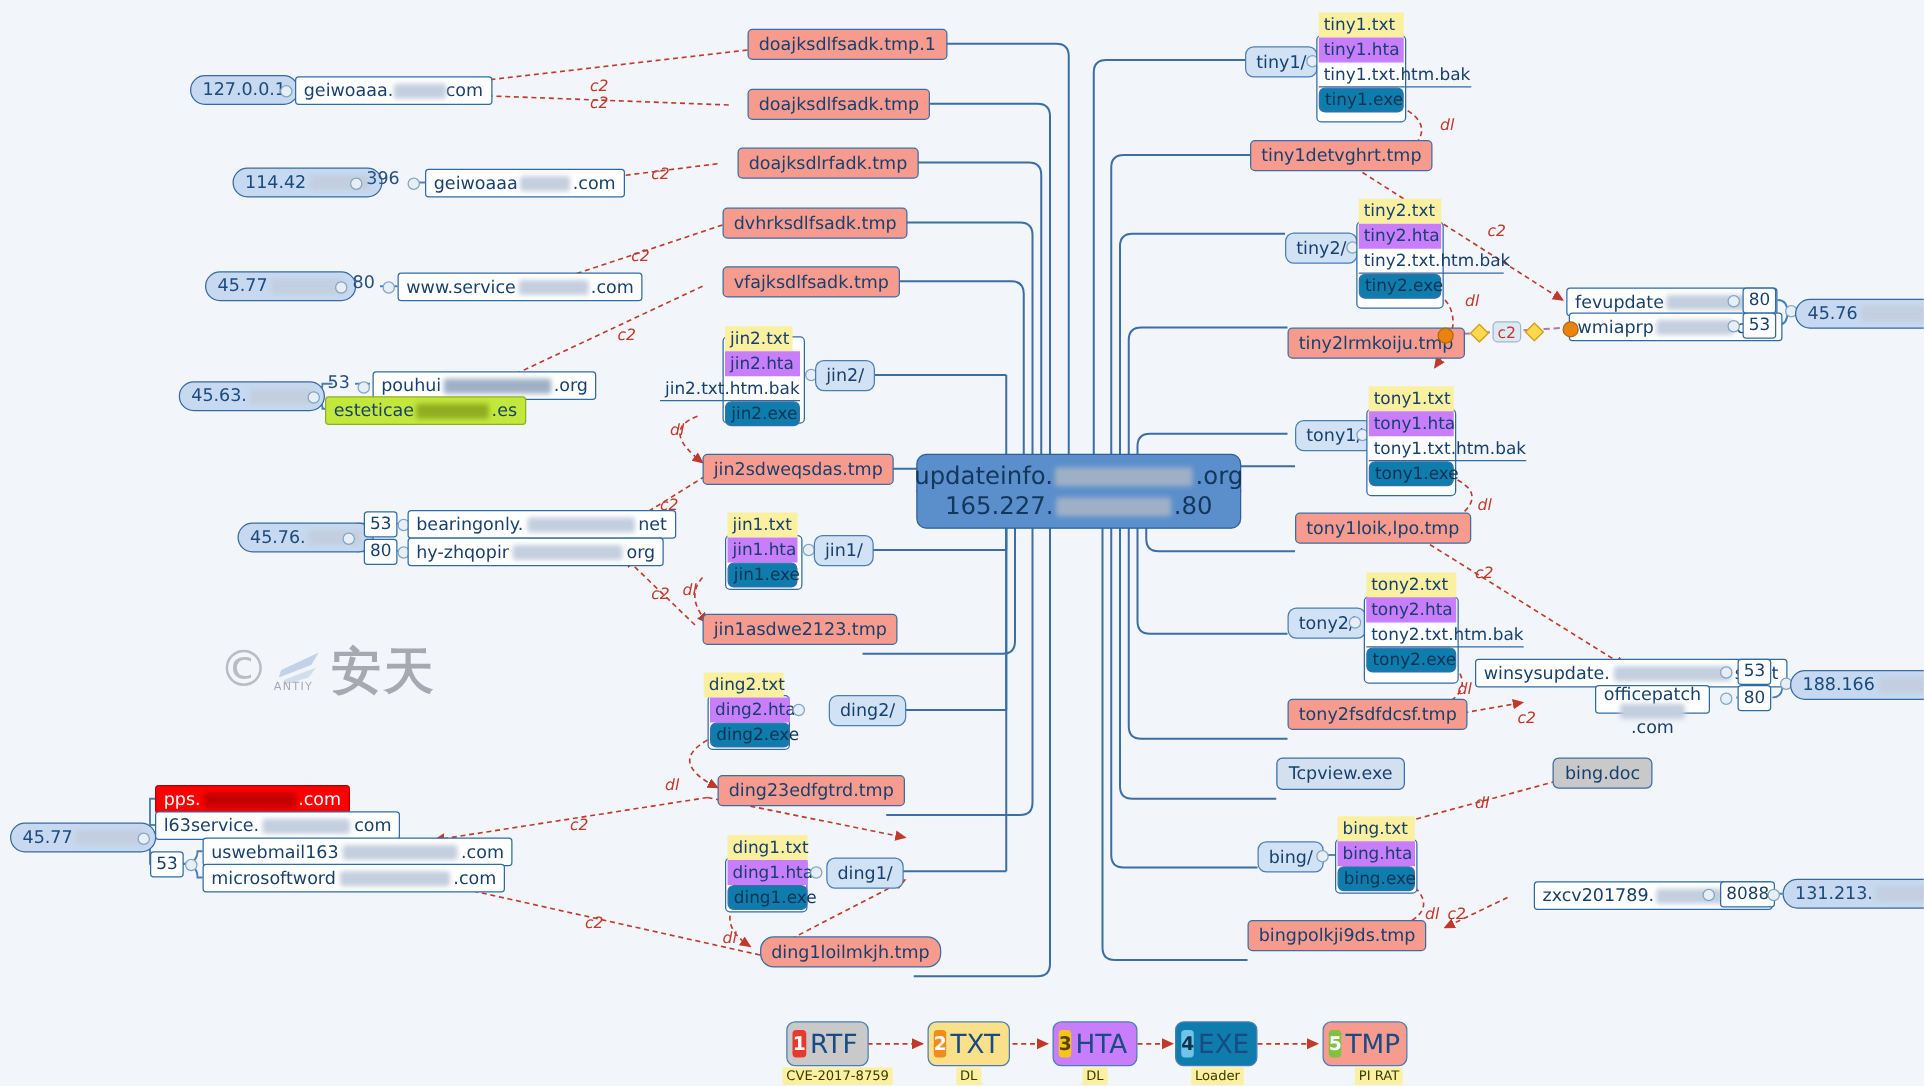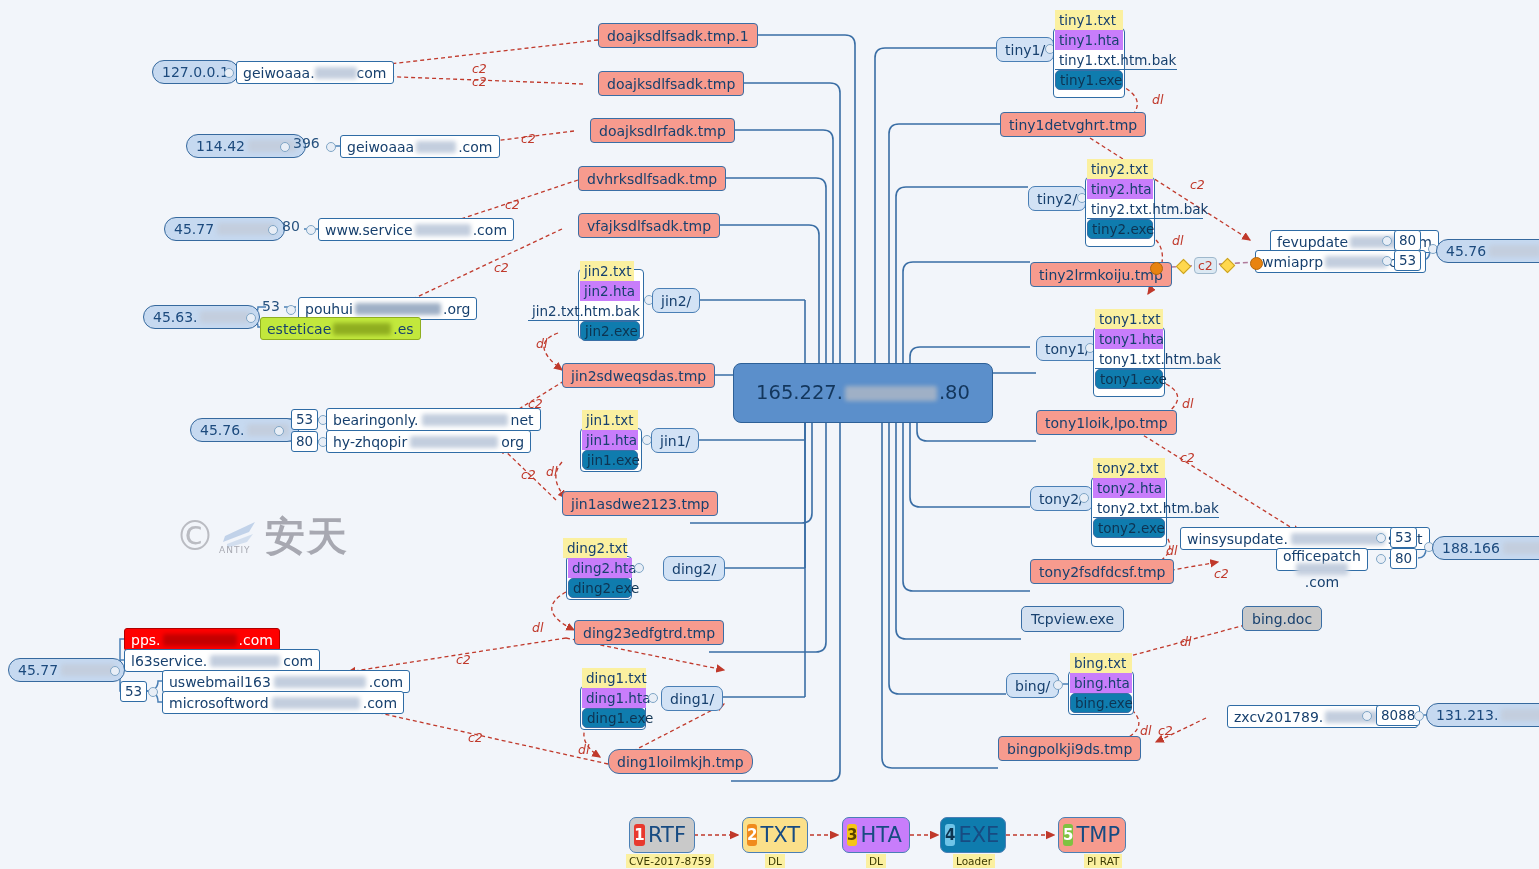--- a/index.html
+++ b/index.html
@@ -345,20 +345,23 @@
 
 <div class="chipbox" style="left:580px;top:686px;width:66px;height:44px;"></div>
 <div class="chip txt" style="left:582px;top:668px;width:64px;">ding1.txt</div>
 <div class="chip hta" style="left:582px;top:688px;width:64px;">ding1.hta</div>
 <div class="chip exe" style="left:582px;top:708px;width:64px;">ding1.exe</div>
 <div class="knob" style="left:648px;top:693px;"></div>
 <div class="node folder" style="left:661px;top:686px;">ding1/</div>
 
 <div class="node hub" style="left:733px;top:363px;width:260px;height:60px;">
   <div>
+    <span>updateinfo.</span><span class="blur dk" style="width:110px;height:15px;margin:0 2px">xxxxxxxx</span><span>.org</span>
+  </div>
+  <div>
     <span>165.227.</span><span class="blur dk" style="width:92px;height:15px;margin:0 2px">xxxxxx</span><span>.80</span>
   </div>
 </div>
 
 <div class="node folder" style="left:996px;top:37px;">tiny1/</div>
 <div class="knob" style="left:1045px;top:44px;"></div>
 <div class="chipbox" style="left:1053px;top:28px;width:72px;height:70px;"></div>
 <div class="chip txt" style="left:1055px;top:10px;width:68px;">tiny1.txt</div>
 <div class="chip hta" style="left:1055px;top:30px;width:68px;">tiny1.hta</div>
 <div class="chip bak" style="left:1055px;top:50px;width:122px;">tiny1.txt.htm.bak</div>
@@ -396,21 +399,21 @@
 
 <div class="node folder" style="left:1006px;top:673px;">bing/</div>
 <div class="knob" style="left:1053px;top:680px;"></div>
 <div class="chipbox" style="left:1068px;top:671px;width:66px;height:44px;"></div>
 <div class="chip txt" style="left:1070px;top:653px;width:62px;">bing.txt</div>
 <div class="chip hta" style="left:1070px;top:673px;width:62px;">bing.hta</div>
 <div class="chip exe" style="left:1070px;top:693px;width:62px;">bing.exe</div>
 <div class="node tmp" style="left:998px;top:736px;">bingpolkji9ds.tmp</div>
 <div class="node doc" style="left:1242px;top:606px;">bing.doc</div>
 
-<div class="node domain" style="left:1253px;top:230px;margin-left:17px;">
+<div class="node domain" style="left:1253px;top:230px;">
   <span>fevupdate</span>
       <span class="blur" style="width:66px;margin:0 2px">xxxxx</span>
       <span>m</span>
 </div>
 <div class="node domain" style="left:1255px;top:250px;">
   <span>wmiaprp</span>
       <span class="blur" style="width:62px;margin:0 2px">xxxxx</span>
       <span>com</span>
 </div>
 <div class="knob" style="left:1382px;top:236px;"></div>

